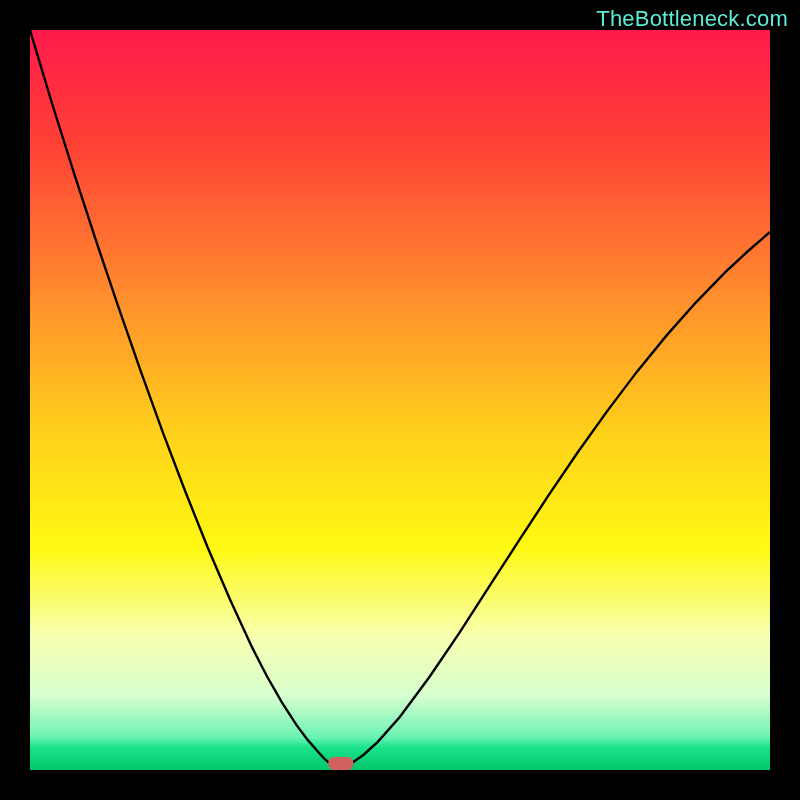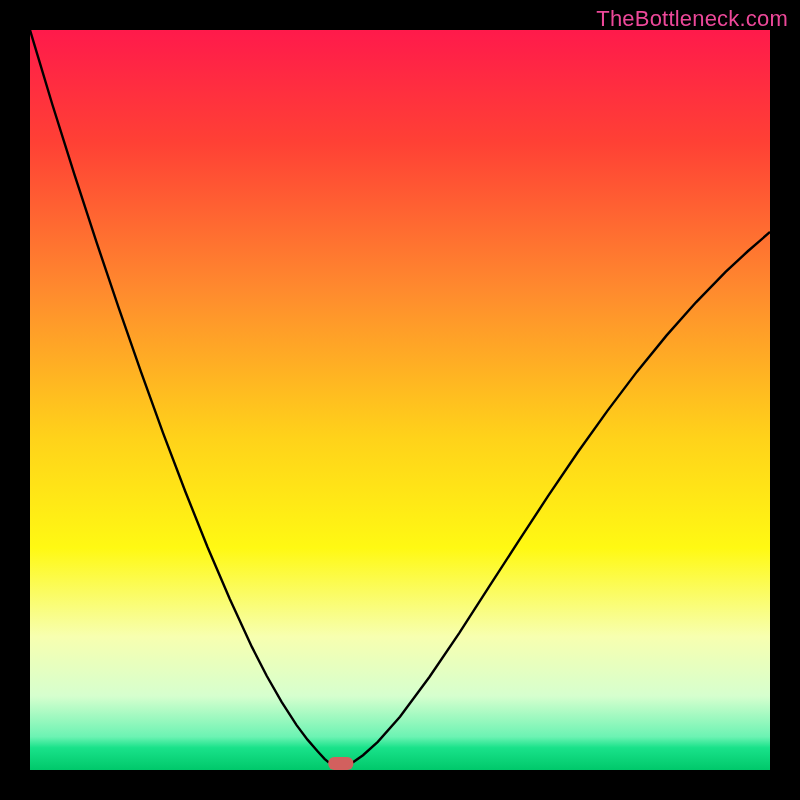--- a/index.html
+++ b/index.html
@@ -23,21 +23,21 @@
     left: 30px;
     top: 30px;
     width: 740px;
     height: 740px;
     overflow: hidden;
   }
   .watermark {
     position: absolute;
     top: 6px;
     right: 12px;
-    color: #ec4899;
+    color: #5eead4;
     font-size: 22px;
     font-weight: 500;
     letter-spacing: 0.2px;
     user-select: none;
   }
   svg {
     display: block;
   }
 </style>
 </head>

